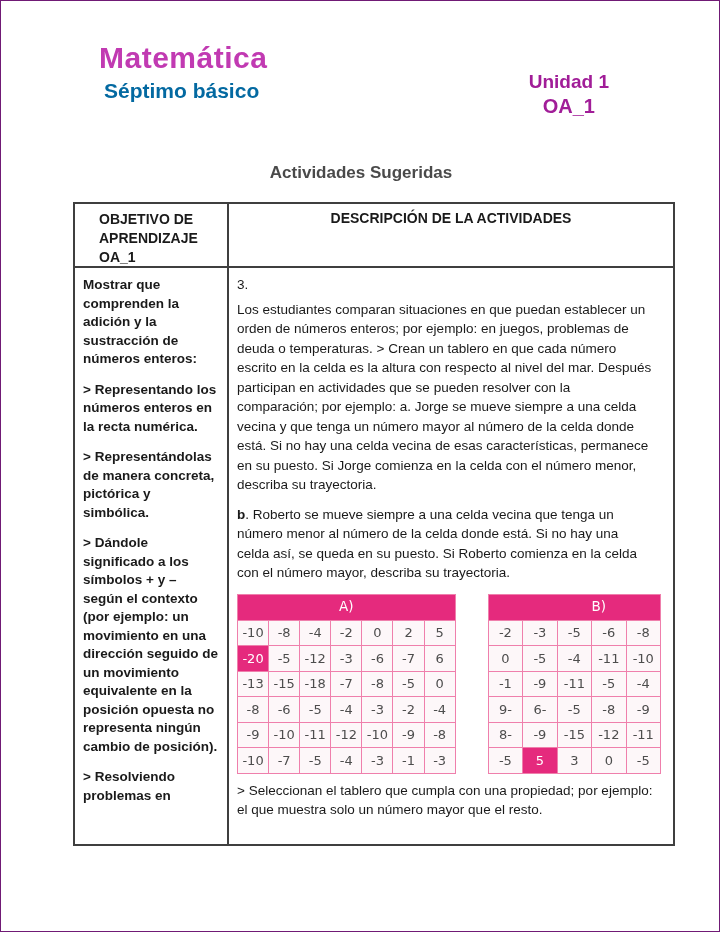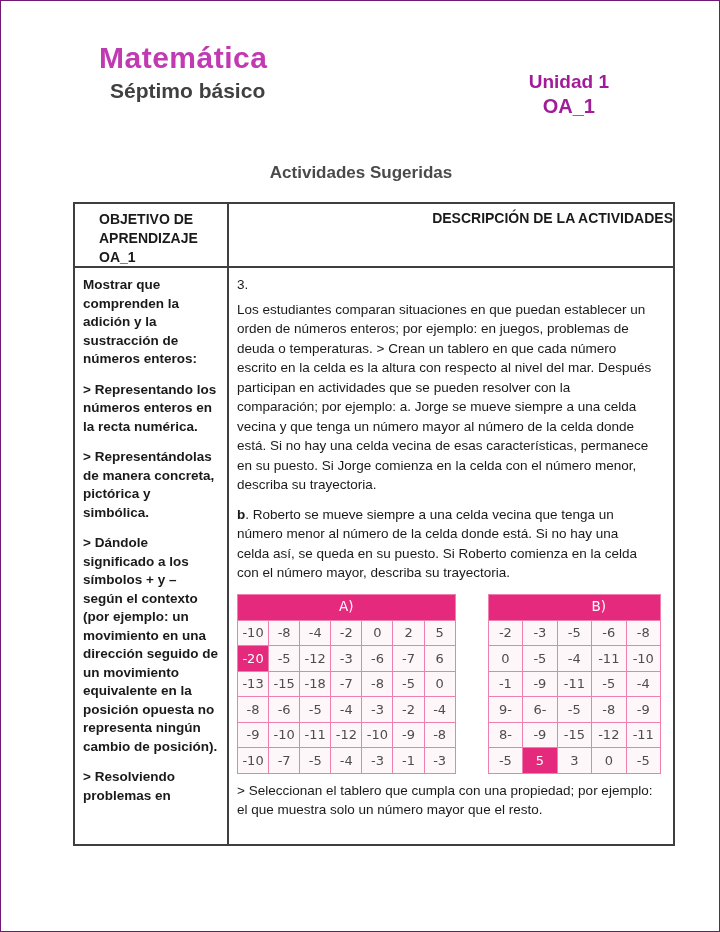--- a/index.html
+++ b/index.html
@@ -13,38 +13,38 @@
     --doc_border:#3f3f3f;
   }
   html,body{margin:0;padding:0;background:#fff;}
   .page{
     position:relative;width:720px;height:932px;background:#ffffff;
     font-family:"Liberation Sans", sans-serif;color:#1a1a1a;
     border:1px solid #701a75;box-sizing:border-box;overflow:hidden;
   }
   
   .brand-title{position:absolute;left:98px;top:40px;font-size:30px;font-weight:bold;color:var(--title_magenta);letter-spacing:.5px;}
-  .brand-sub{position:absolute;left:109px;top:78px;font-size:21px;font-weight:bold;color:#404040;text-align:right;}
+  .brand-sub{position:absolute;left:103px;top:78px;font-size:21px;font-weight:bold;color:#0369a1;text-align:right;}
   .unit-block{position:absolute;right:110px;top:70px;text-align:center;color:var(--unit_magenta);font-weight:bold;}
   .unit-line1{font-size:19px;line-height:22px;}
   .unit-line2{font-size:20px;line-height:26px;}
   
   .section-title{position:absolute;left:0;top:162px;width:720px;text-align:center;
     font-size:17px;font-weight:bold;color:var(--section_gray);}
   
   .doc-table{
     position:absolute;left:72px;top:201px;width:602px;height:644px;box-sizing:border-box;
     border:2px solid var(--doc_border);
     display:grid;grid-template-columns:154px 1fr;grid-template-rows:64px 1fr;
   }
   .cell{box-sizing:border-box;overflow:hidden;}
   .cell.lft{border-right:2px solid var(--doc_border);}
   .cell.hd{border-bottom:2px solid var(--doc_border);font-weight:bold;font-size:14px;}
   .hd.lft{padding:6px 6px 0 24px;line-height:19px;}
-  .hd.rgt{padding-top:6px;text-align:right;}
+  .hd.rgt{padding-top:6px;text-align:center;}
   .bd.lft{padding:8px 8px 0 8px;font-weight:bold;font-size:13.5px;line-height:18.5px;}
   .bd.lft p{margin:0 0 12px 0;}
   .bd.rgt{padding:7px 12px 0 8px;font-size:13.5px;line-height:19.5px;}
   .bd.rgt p{margin:0 8px 10px 0;}
   .bd.rgt p.num{margin:0 0 5px 0;}
   
   .grids{display:flex;gap:32px;margin:11px 0 7px 0;align-items:flex-start;}
   .mini{border:1px solid var(--grid_line);box-sizing:border-box;font-family:"DejaVu Sans", sans-serif;}
   .mini-head{height:25px;background:var(--pink);color:#fff;font-size:13.5px;
     display:flex;align-items:center;justify-content:center;}

